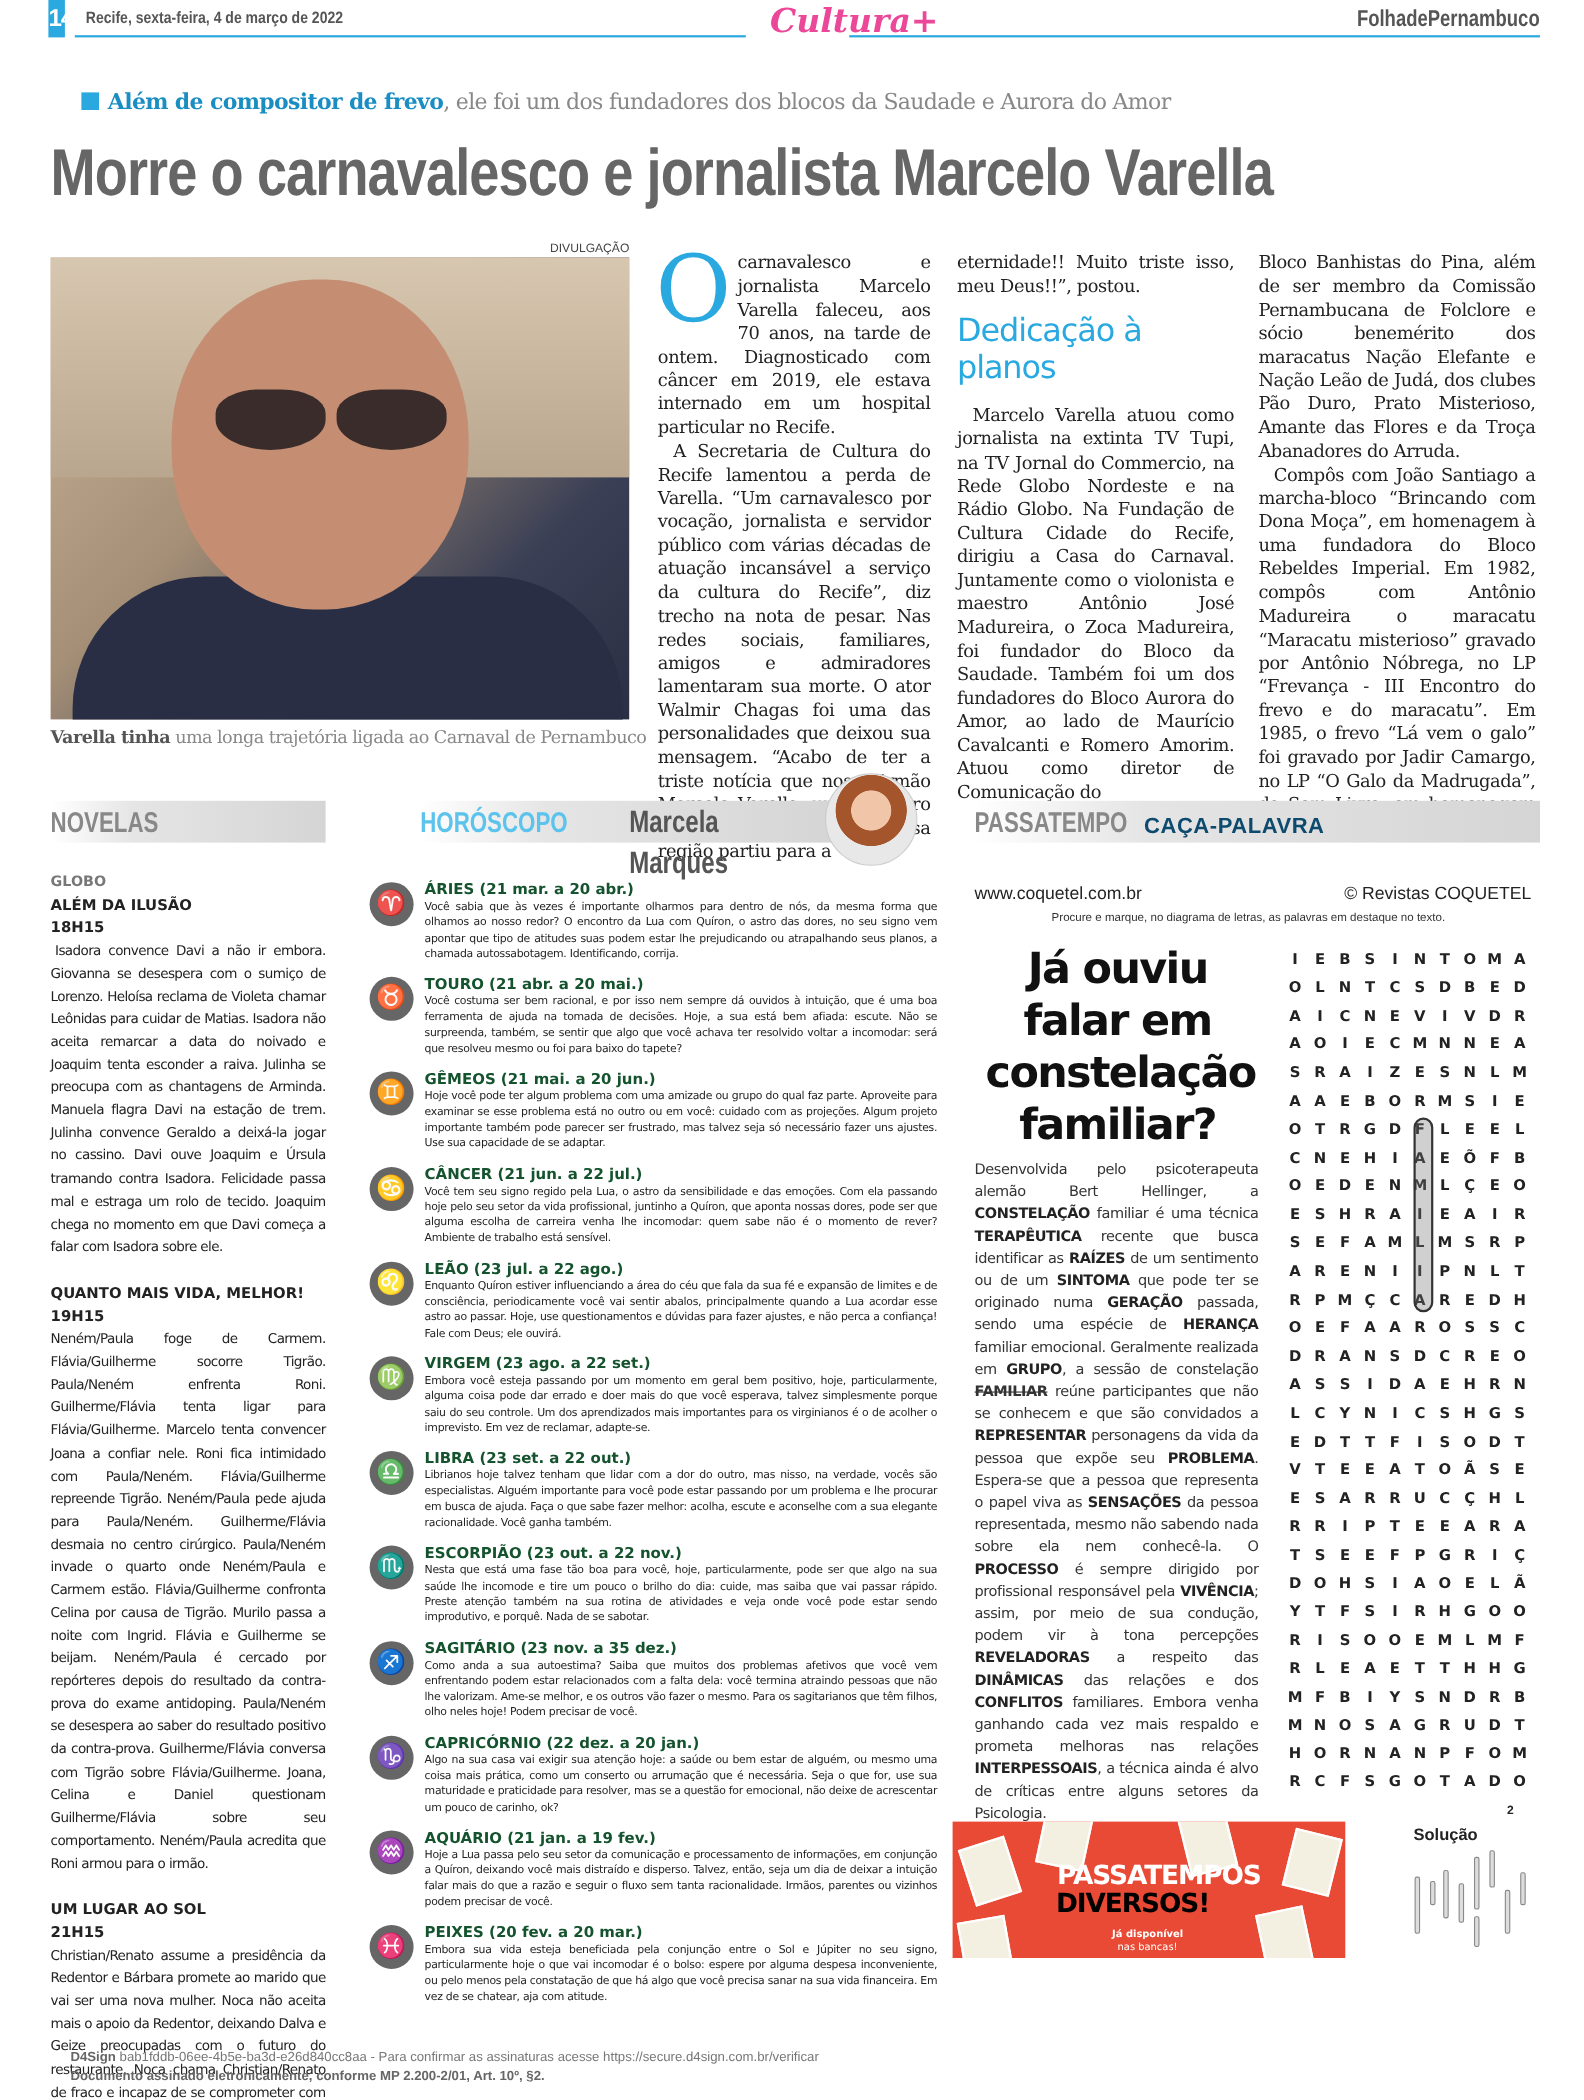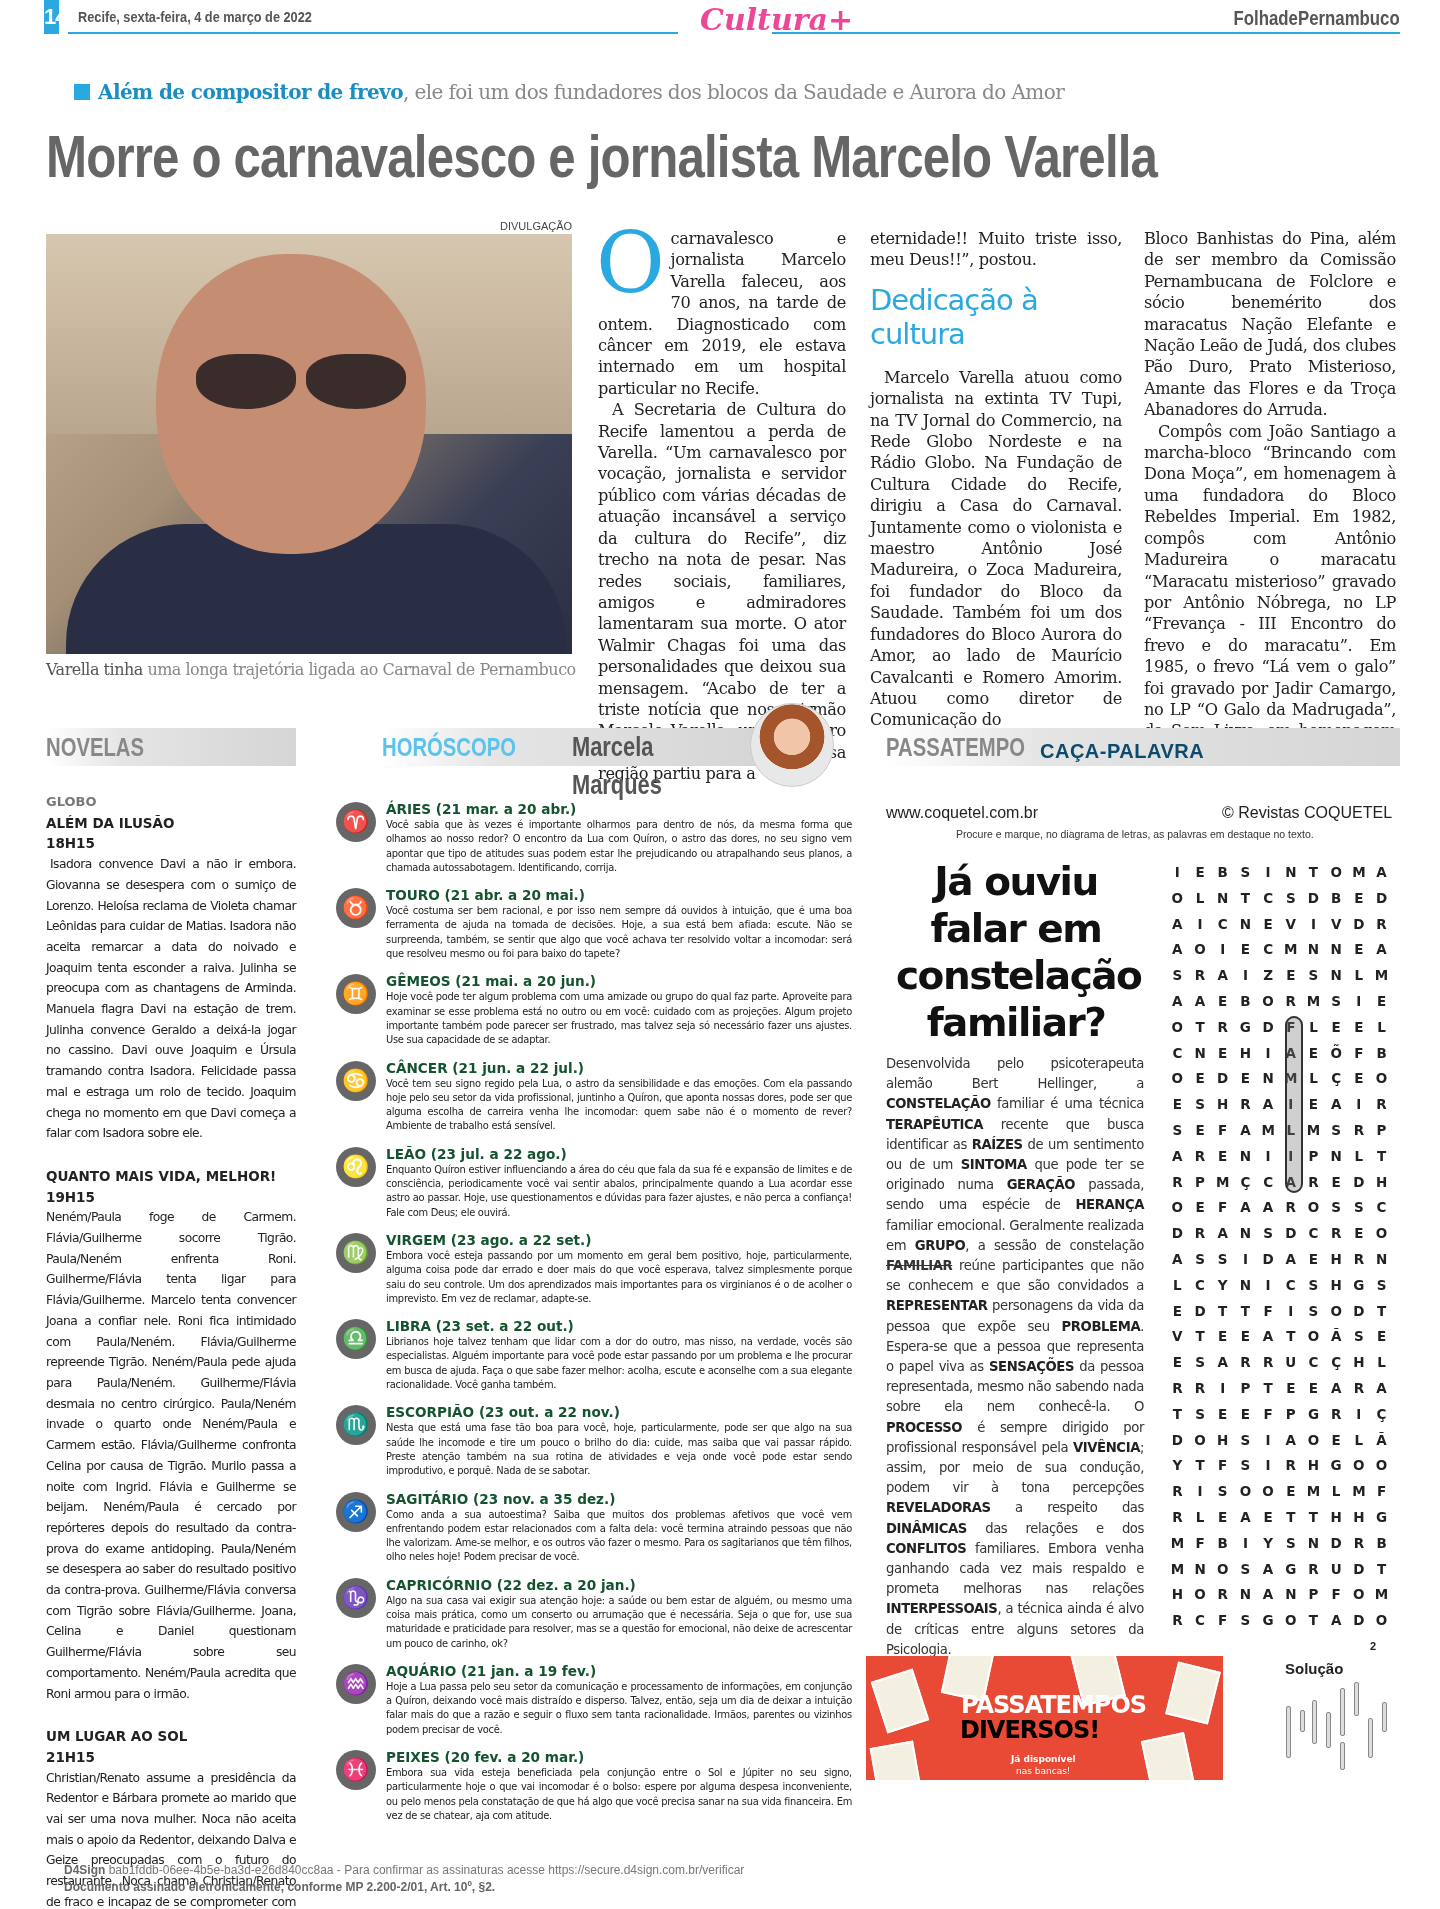--- a/index.html
+++ b/index.html
@@ -17,21 +17,21 @@
 .kicker b{color:#1a8ec2}
 .headline{left:46px;top:122px;font:bold 60px "Liberation Sans",sans-serif;color:#666;letter-spacing:-1px;transform:scaleX(.82);transform-origin:left;white-space:nowrap}
 
 .credit{left:500px;top:220px;font:11px "Liberation Sans",sans-serif;color:#444}
 .photo{left:46px;top:234px;width:526px;height:420px;background:linear-gradient(135deg,#c9b59a,#a58f76 40%,#3a3f55 75%,#2b2f44);overflow:hidden}
 .photo .wall{position:absolute;left:0;top:0;width:526px;height:200px;background:linear-gradient(180deg,#d8c7b0,#b9a68e)}
 .photo .shirt{position:absolute;left:20px;top:290px;width:500px;height:160px;border-radius:120px 120px 0 0;background:#2a2e45}
 .photo .head{position:absolute;left:110px;top:20px;width:270px;height:300px;border-radius:48%;background:#c58e73}
 .photo .glass{position:absolute;top:120px;width:100px;height:55px;border-radius:40% 40% 50% 50%;background:#3a2c2b}
 .caption{left:46px;top:660px;font:16px "DejaVu Serif",serif;color:#888;letter-spacing:-.5px}
-.caption b{color:#555;font-weight:normal}
+.caption b{color:#555;font-weight:bold}
 
 .col{font:16.2px "DejaVu Serif",serif;line-height:21.4px;text-align:justify;color:#222;letter-spacing:-.35px}
 .col p{text-indent:14px}
 .col p.noind{text-indent:0}
 .dropcap{float:left;font:84px "DejaVu Serif",serif;color:#29a9e0;line-height:66px;margin:2px 6px 0 -2px}
 .subhead{font:29px "DejaVu Sans",sans-serif;color:#29a9e0;line-height:34px;margin:12px 0 16px;letter-spacing:-1px;text-align:left}
 
 .sechead{height:38px;background:linear-gradient(90deg,#fff 0%,#e5e5e5 30%,#d5d5d5 100%);font:bold 26px "Liberation Sans",sans-serif;color:#888;line-height:38px;padding-left:0}
 .sechead span{display:inline-block;transform:scaleX(.78);transform-origin:left}
 
@@ -94,21 +94,21 @@
   <div class="glass" style="left:260px"></div>
 </div>
 <div class="abs caption"><b>Varella tinha</b><span> uma longa trajetória ligada ao Carnaval de Pernambuco</span></div>
 
 <div class="abs col" style="left:598px;top:228px;width:248px">
   <p class="noind"><span class="dropcap">O</span><span>carnavalesco e jornalista Marcelo Varella faleceu, aos 70 anos, na tarde de ontem. Diagnosticado com câncer em 2019, ele estava internado em um hospital particular no Recife.</span></p>
   <p>A Secretaria de Cultura do Recife lamentou a perda de Varella. “Um carnavalesco por vocação, jornalista e servidor público com várias décadas de atuação incansável a serviço da cultura do Recife”, diz trecho na nota de pesar. Nas redes sociais, familiares, amigos e admiradores lamentaram sua morte. O ator Walmir Chagas foi uma das personalidades que deixou sua mensagem. “Acabo de ter a triste notícia que nosso irmão Marcelo Varella, um guerreiro da cultura popular da nossa região partiu para a</p>
 </div>
 <div class="abs col" style="left:870px;top:228px;width:252px">
   <p class="noind">eternidade!! Muito triste isso, meu Deus!!”, postou.</p>
-  <h3 class="subhead">Dedicação à cultura</h3>
+  <h3 class="subhead">Dedicação à planos</h3>
   <p>Marcelo Varella atuou como jornalista na extinta TV Tupi, na TV Jornal do Commercio, na Rede Globo Nordeste e na Rádio Globo. Na Fundação de Cultura Cidade do Recife, dirigiu a Casa do Carnaval. Juntamente como o violonista e maestro Antônio José Madureira, o Zoca Madureira, foi fundador do Bloco da Saudade. Também foi um dos fundadores do Bloco Aurora do Amor, ao lado de Maurício Cavalcanti e Romero Amorim. Atuou como diretor de Comunicação do</p>
 </div>
 <div class="abs col" style="left:1144px;top:228px;width:252px">
   <p class="noind">Bloco Banhistas do Pina, além de ser membro da Comissão Pernambucana de Folclore e sócio benemérito dos maracatus Nação Elefante e Nação Leão de Judá, dos clubes Pão Duro, Prato Misterioso, Amante das Flores e da Troça Abanadores do Arruda.</p>
   <p>Compôs com João Santiago a marcha-bloco “Brincando com Dona Moça”, em homenagem à uma fundadora do Bloco Rebeldes Imperial. Em 1982, compôs com Antônio Madureira o maracatu “Maracatu misterioso” gravado por Antônio Nóbrega, no LP “Frevança - III Encontro do frevo e do maracatu”. Em 1985, o frevo “Lá vem o galo” foi gravado por Jadir Camargo, no LP “O Galo da Madrugada”, da Som Livre, em homenagem ao bloco.</p>
 </div>
 
 <div class="abs sechead" style="left:46px;top:728px;width:250px"><span>NOVELAS</span></div>
 <div class="abs nov">
   <div class="net">GLOBO</div>

